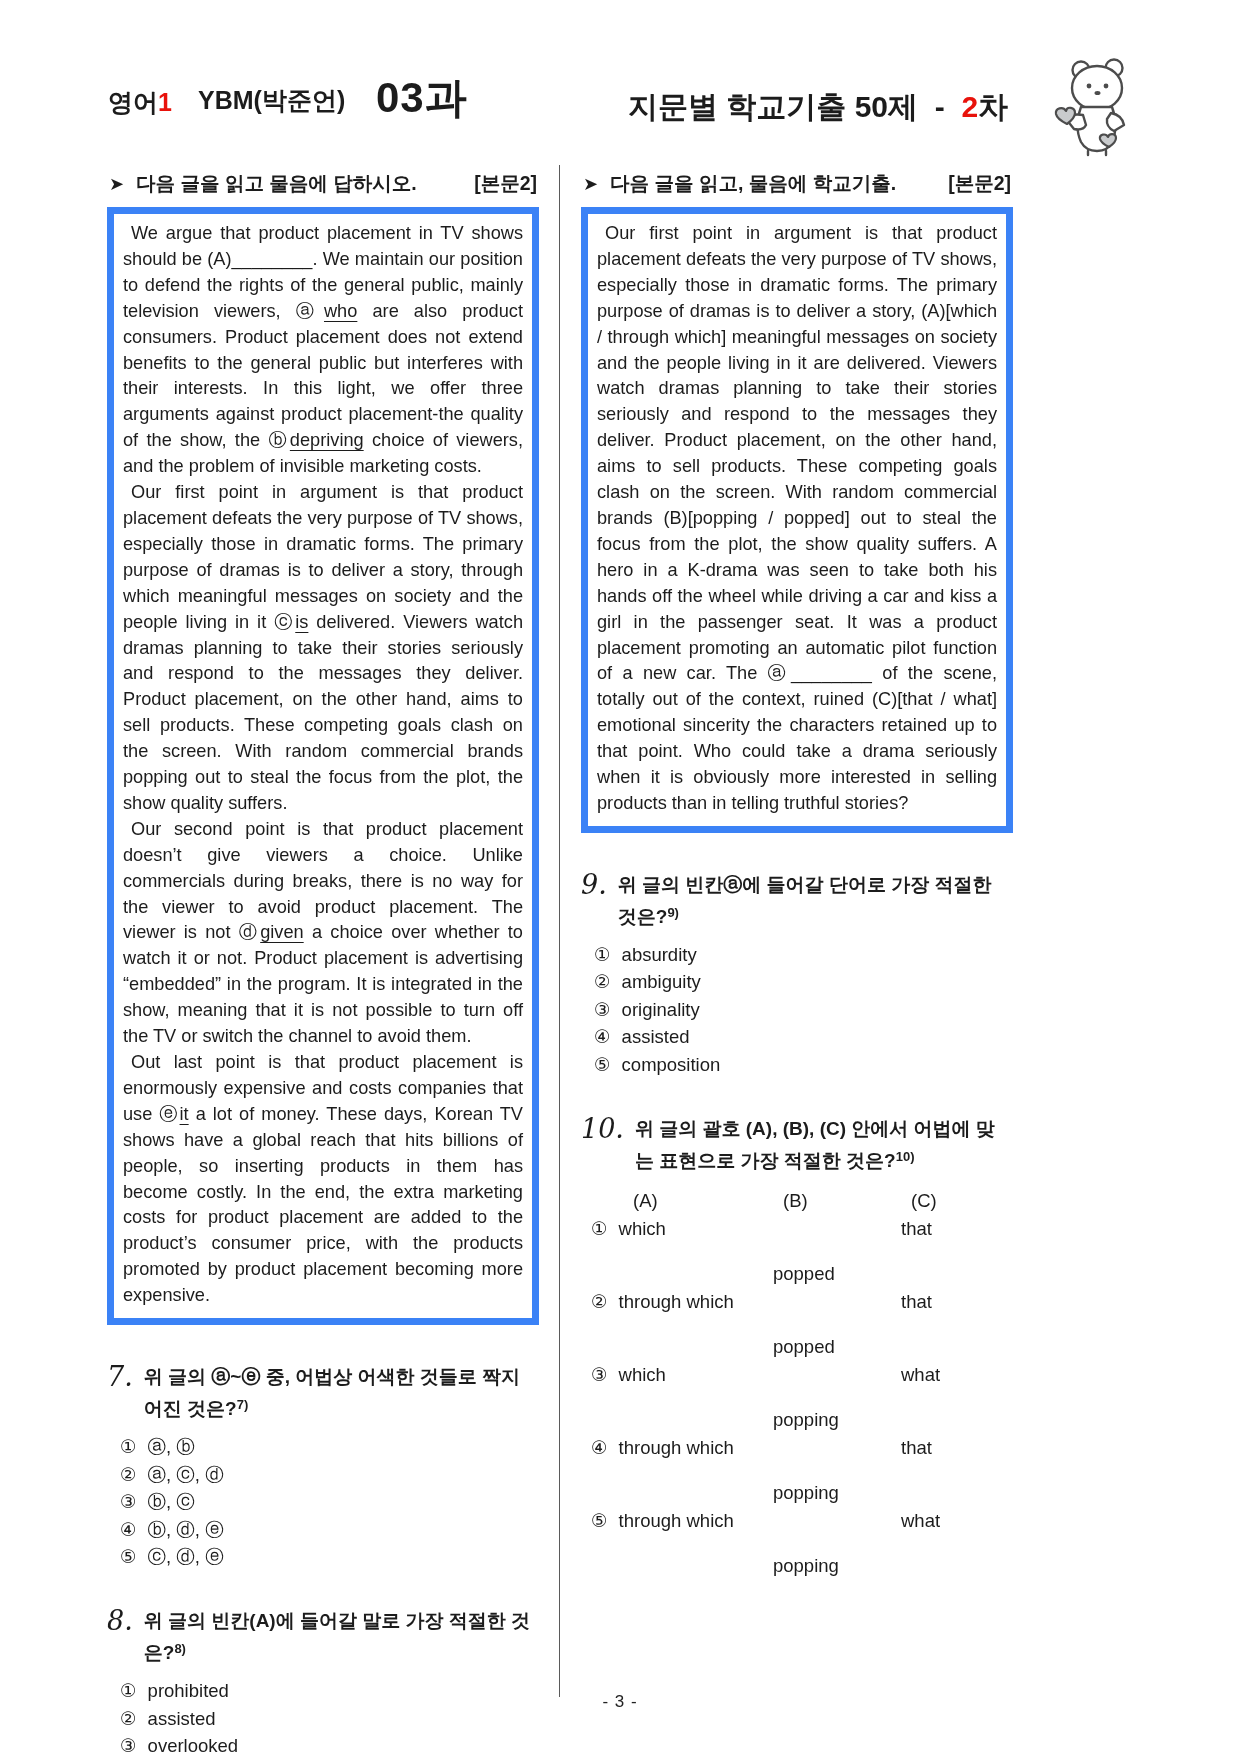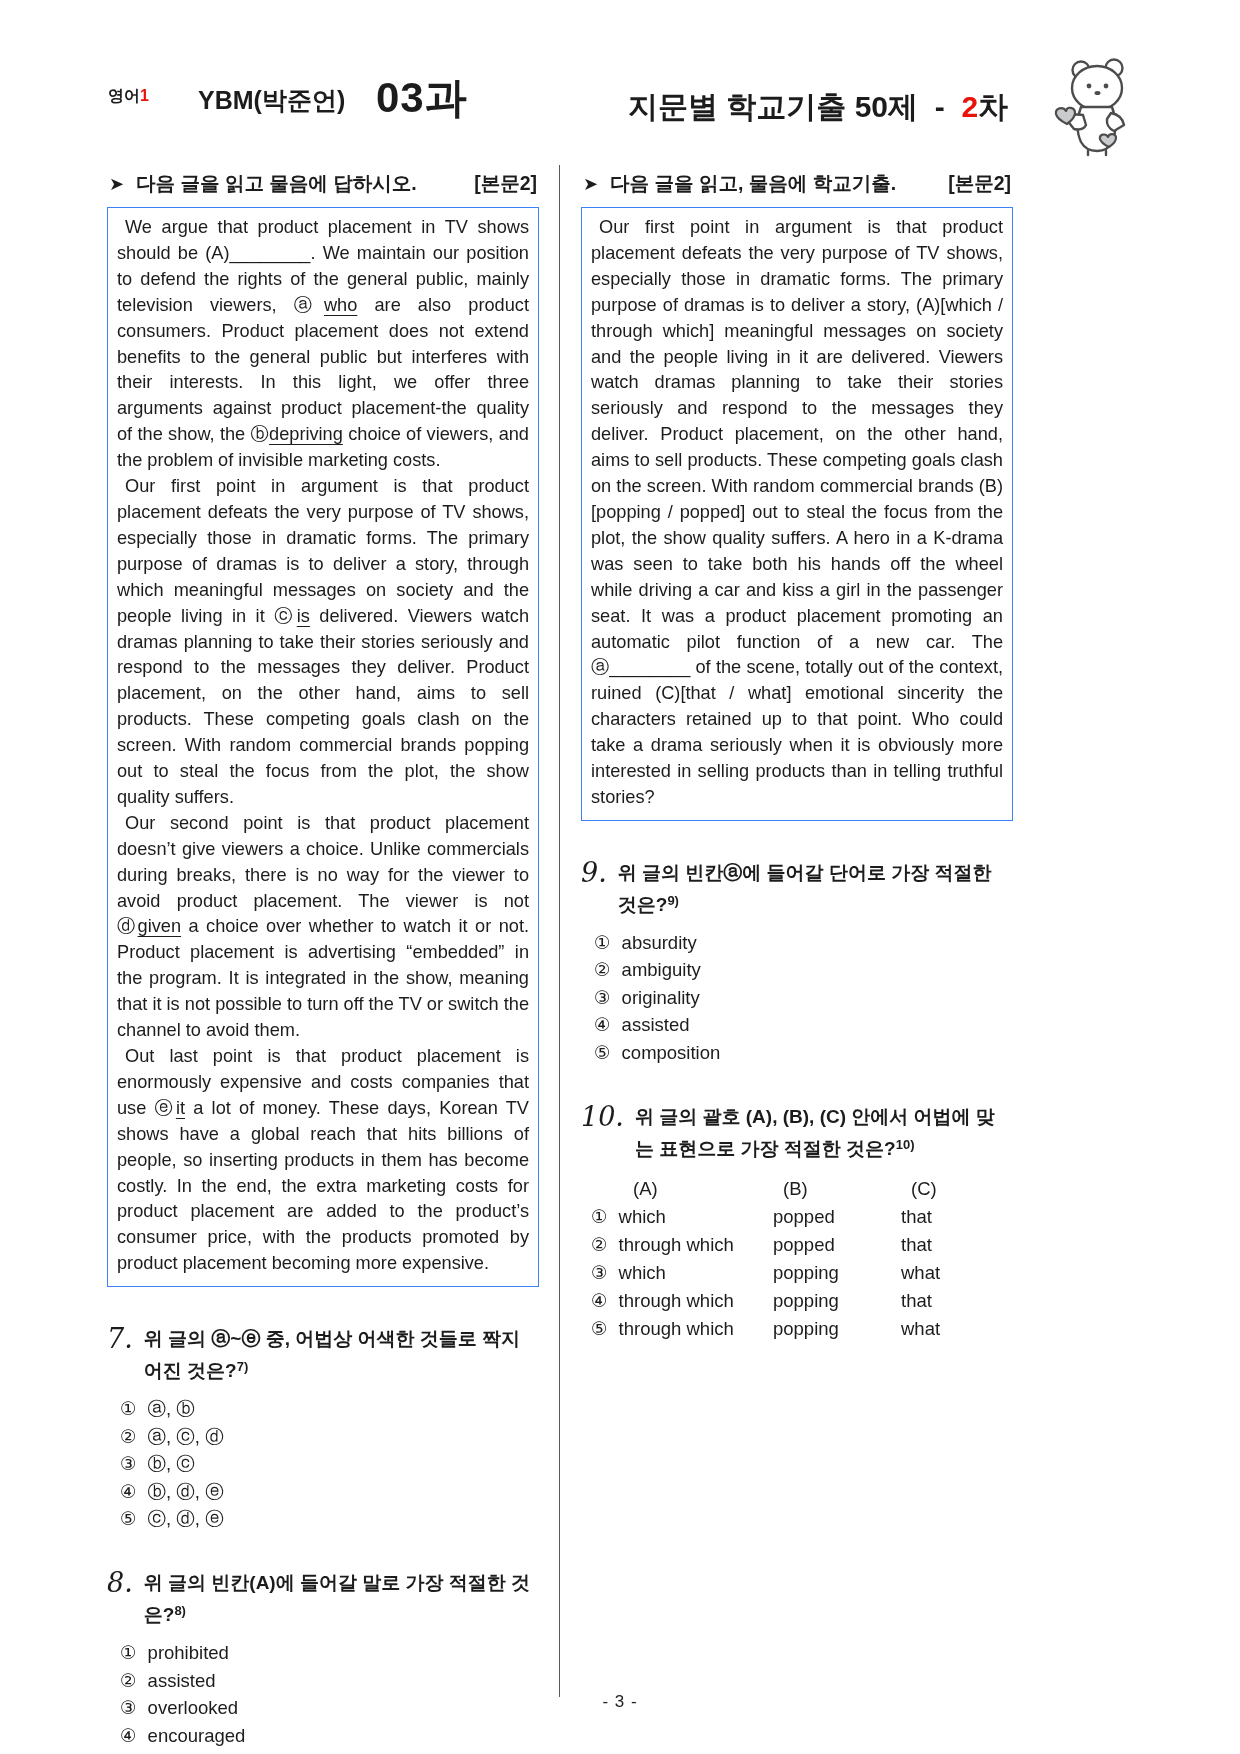--- a/index.html
+++ b/index.html
@@ -1,37 +1,37 @@
 <!DOCTYPE html>
 <html><head>
 <meta charset="utf-8">
 <style>
   html,body{margin:0;padding:0;background:#e8e8e8;}
   .page{
     position:relative;width:1240px;height:1754px;margin:0 auto;background:#ffffff;
     font-family:"Liberation Sans","DejaVu Sans",sans-serif;color:#1c1c1c;overflow:hidden;
   }
   
-  .hdr-course{position:absolute;left:108px;top:86px;font-size:16px;font-weight:bold;}
+  .hdr-course{position:absolute;left:108px;top:86px;font-size:25px;font-weight:bold;}
   .hdr-pub{position:absolute;left:198px;top:84px;font-size:25px;font-weight:bold;}
   .hdr-unit{position:absolute;left:376px;top:70px;font-size:42px;font-weight:bold;letter-spacing:1px;text-align:center;}
   .hdr-title{position:absolute;left:628px;top:87px;font-size:30px;font-weight:bold;}
   .red{color:#e8120b;}
   .bear{position:absolute;left:1048px;top:55px;width:100px;height:102px;}
   
   .col{position:absolute;top:170px;width:432px;}
   .col-left{left:107px;}
   .col-right{left:581px;}
   .divider{position:absolute;left:559px;top:165px;width:1px;height:1532px;background:#5a5a5a;}
   
   .direction{display:flex;justify-content:space-between;align-items:baseline;font-weight:bold;font-size:19.5px;padding:0 2px;}
   .direction .dtxt{display:flex;align-items:baseline;}
   .direction .arrow{margin-right:12px;font-size:18px;}
   
-  .pbox{margin-top:10px;border:1px solid #3b82f6;padding:7px 9px 9px 9px;
+  .pbox{margin-top:10px;border:7px solid #3b82f6;padding:7px 9px 9px 9px;
         font-size:18.2px;line-height:25.9px;text-align:justify;}
   .pbox p{margin:0;text-indent:8px;}
   .u{text-decoration:underline;text-underline-offset:4px;text-decoration-thickness:1.4px;}
   
   .question{margin-top:38px;}
   .qrow{display:flex;align-items:flex-start;}
   .qnum{flex:none;font-family:"DejaVu Serif",serif;font-style:italic;font-weight:400;
         font-size:27px;line-height:27px;margin-right:11px;}
   .qtext{font-weight:bold;font-size:19px;line-height:28px;}
   .fn{font-size:13px;font-weight:bold;vertical-align:6px;}
@@ -40,21 +40,21 @@
   .opt .mk{flex:none;margin-right:11px;}
   
   .tbl{margin-left:10px;margin-top:14px;font-size:18.5px;}
   .trow,.thead{display:grid;grid-template-columns:178px 132px 90px;line-height:24px;margin-top:4px;}
   .thead{margin-top:0;}
   .thead .ha{padding-left:42px;}
   .thead .hb{padding-left:14px;}
   .thead .hc{padding-left:10px;}
   .trow .ca{display:flex;align-items:baseline;}
   .trow .mk{flex:none;margin-right:11px;}
-  .trow .cb{padding-left:4px;}
+  .trow .cb{padding-left:4px;margin-top:45px;}
   
   .footer{position:absolute;left:0;width:100%;top:1692px;text-align:center;
           font-size:17px;letter-spacing:1px;color:#222;}
 </style>
 </head>
 <body>
 
 <div class="page">
 
   <div class="hdr-course"><span>영어</span><span class="red">1</span></div>

